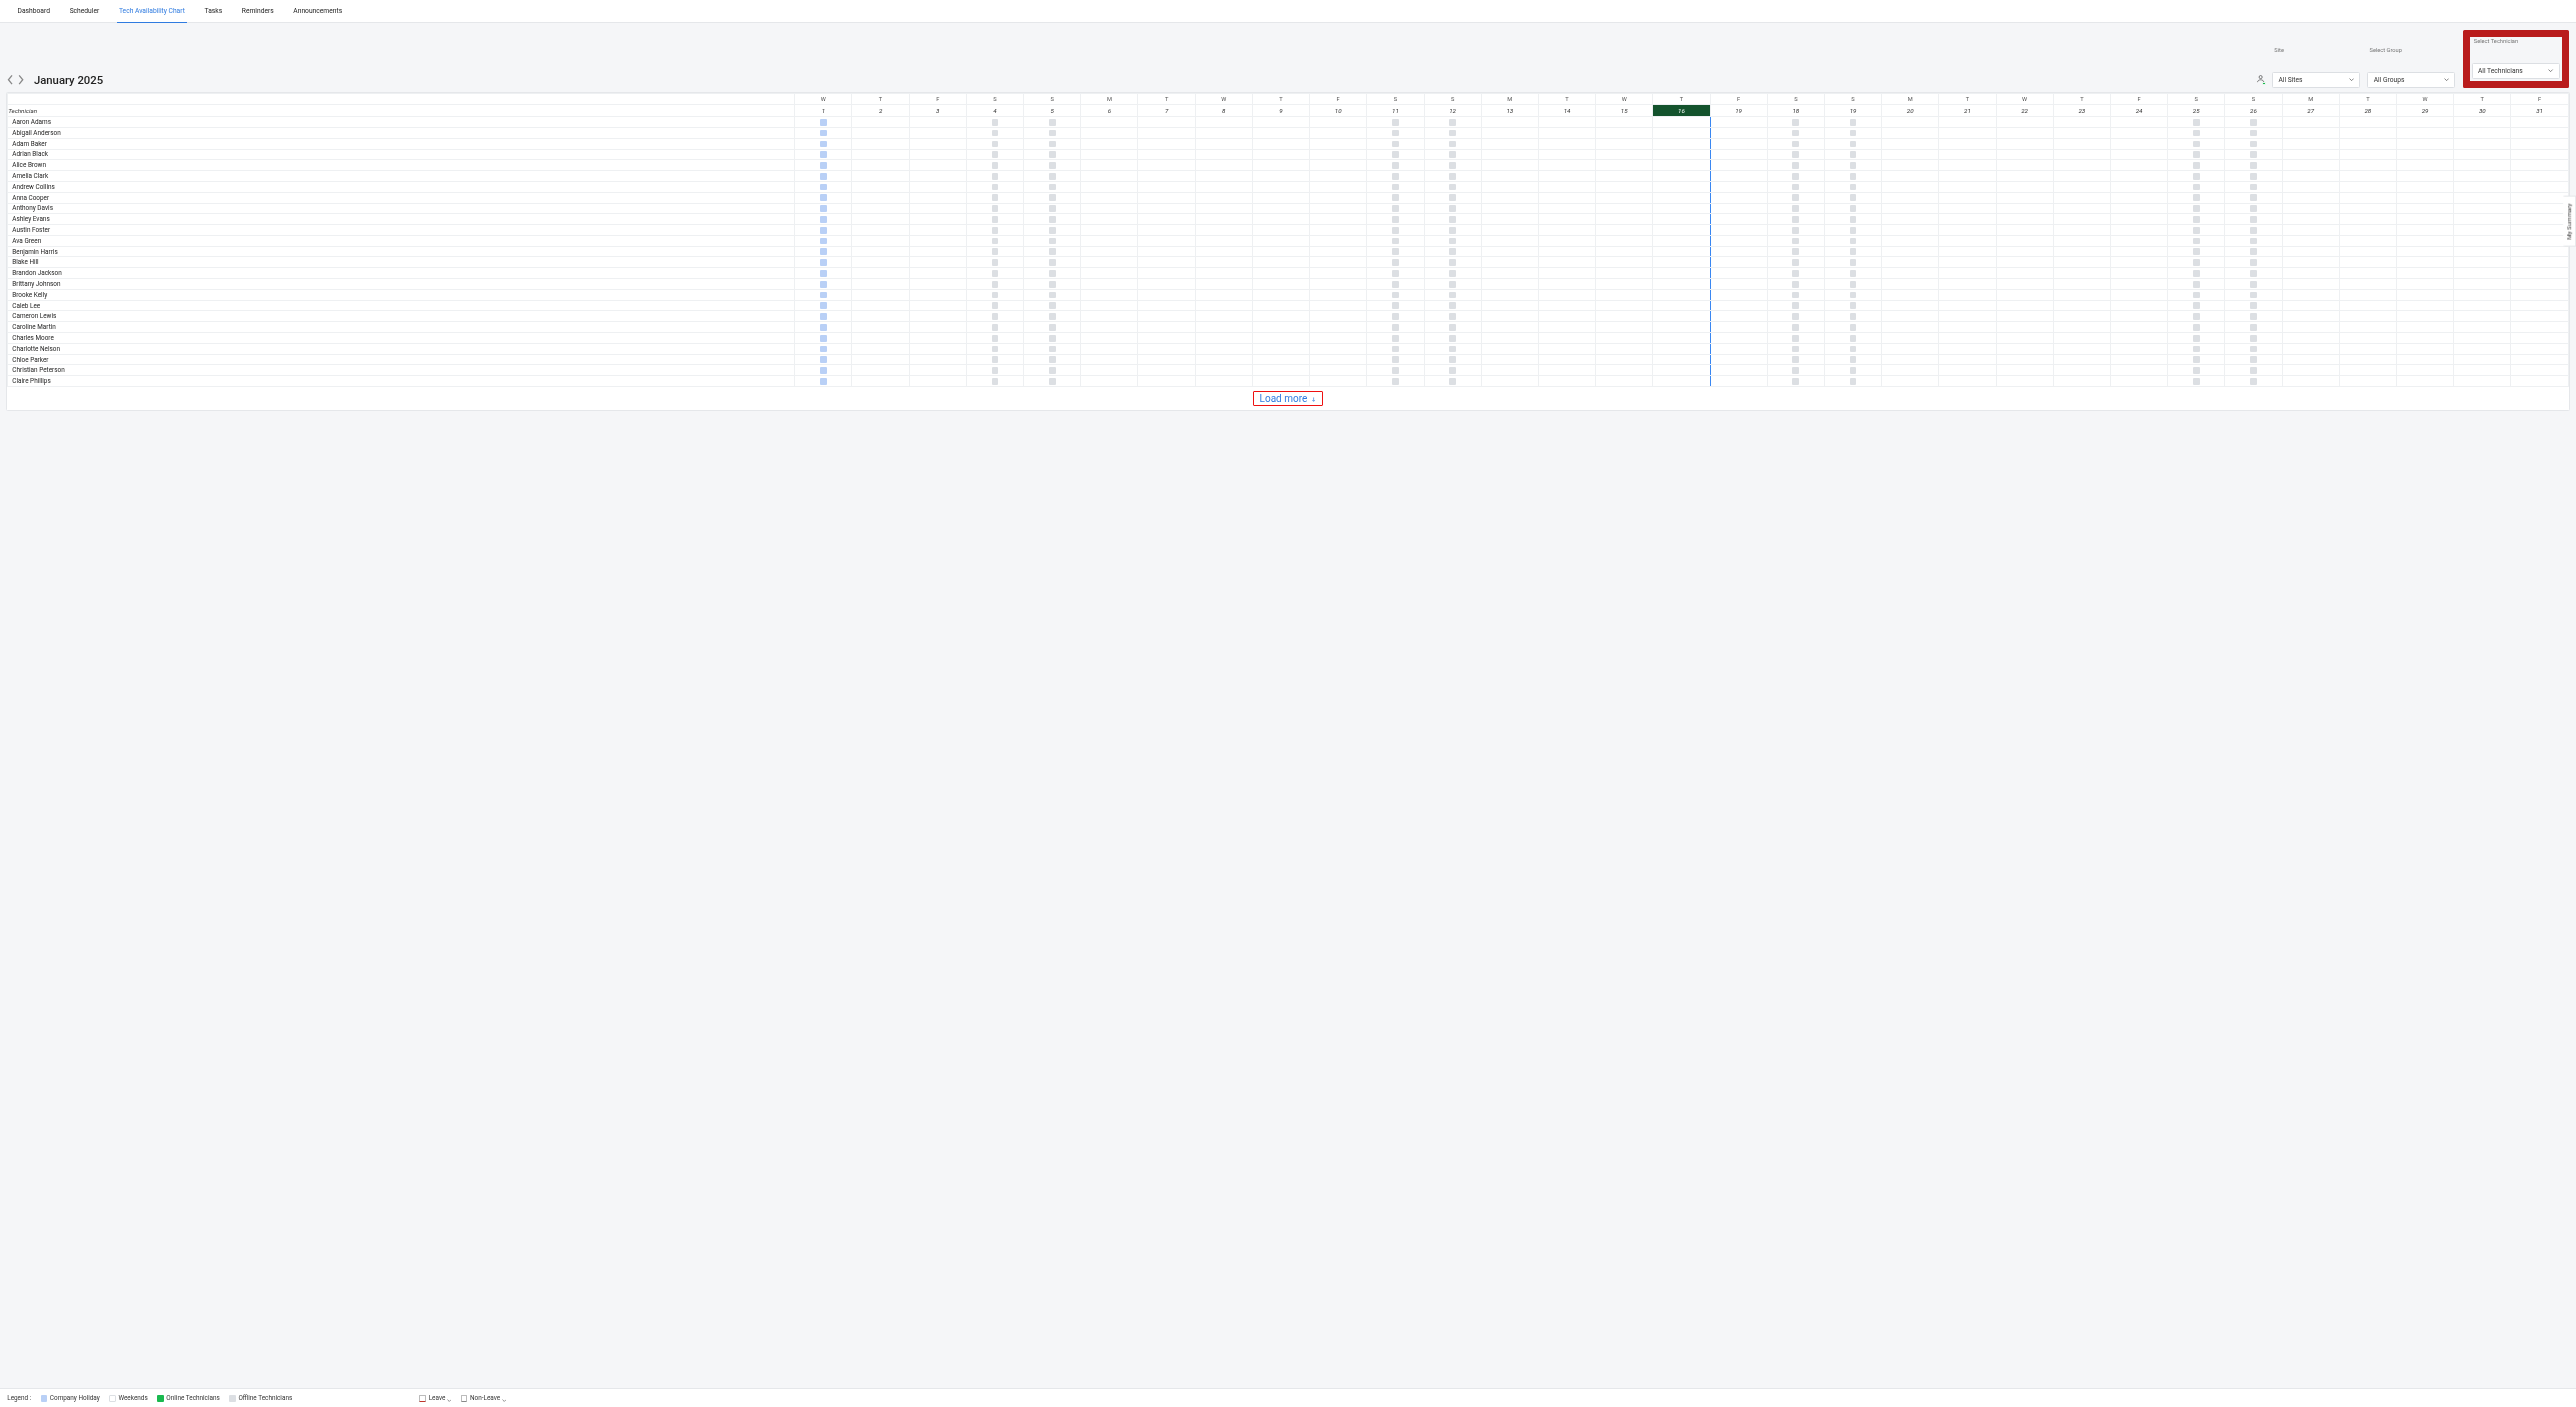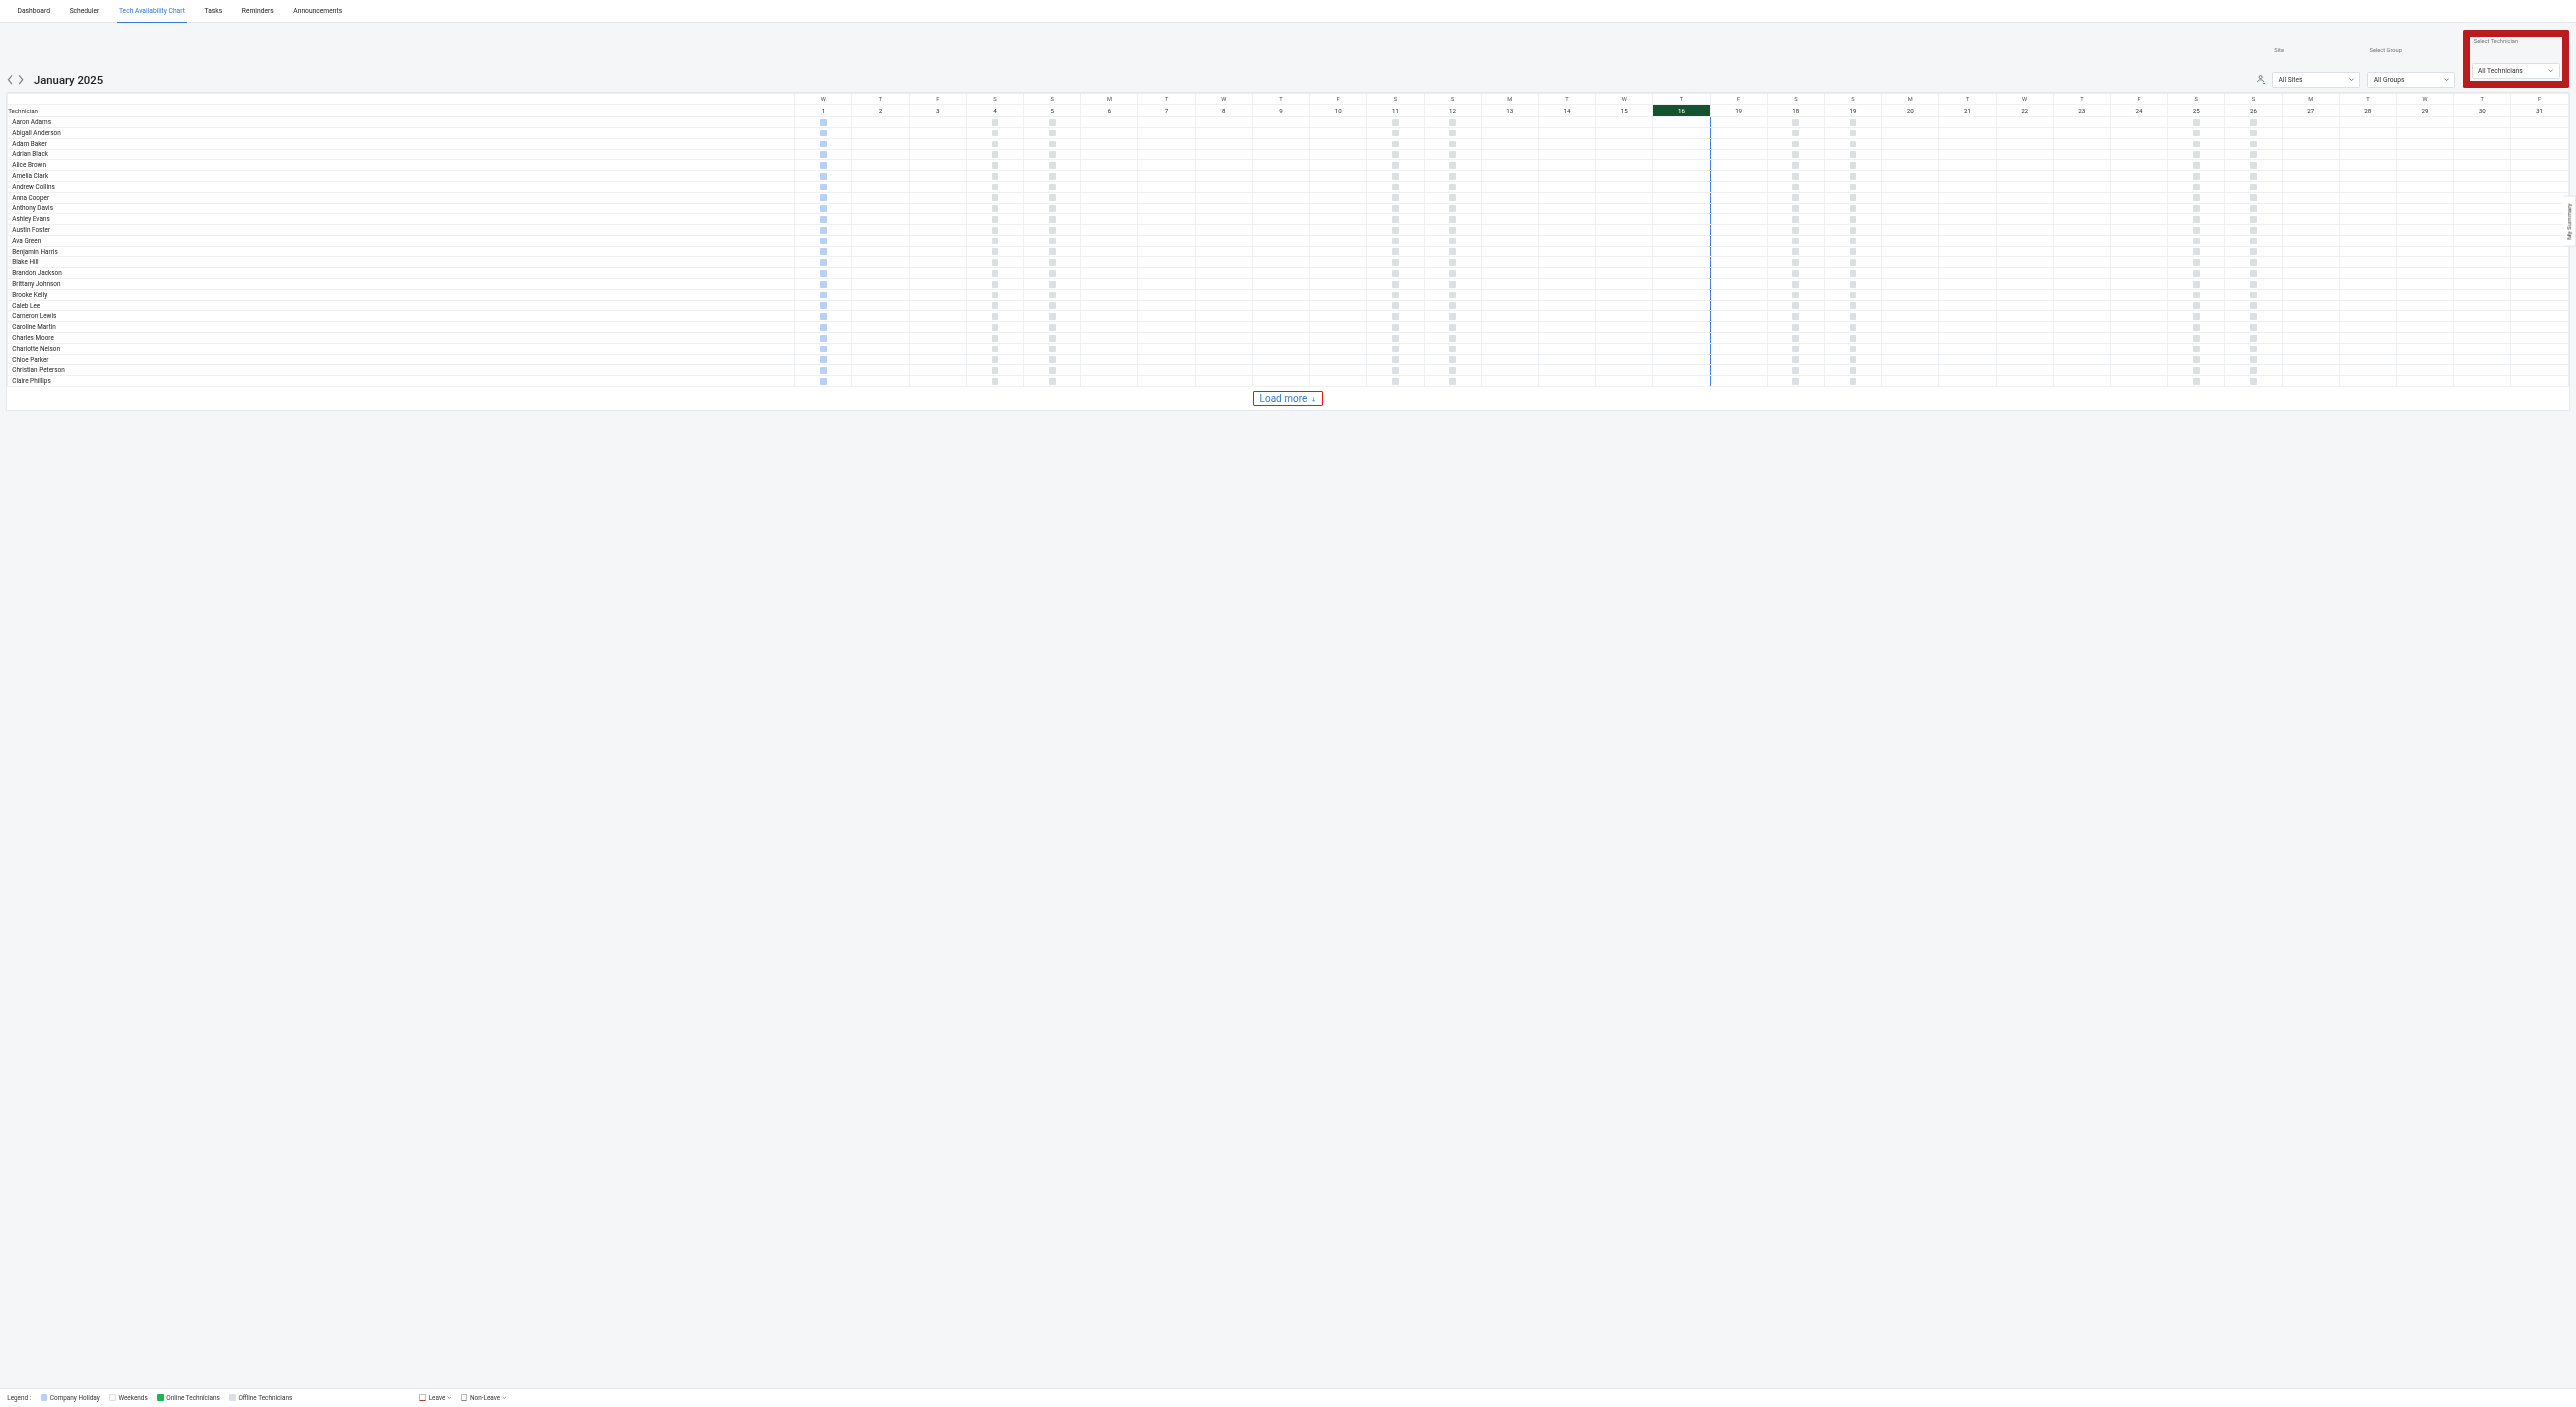--- a/index.html
+++ b/index.html
@@ -22,41 +22,41 @@
 .user-ico { padding-bottom: 2.6px; position: relative; }
 .user-ico svg { width: 9.3px; height: 9.3px; }
 .user-ico .dot { position: absolute; width: 3.6px; height: 3.6px; background: #1ab94f; border-radius: 50%; bottom: 2.6px; right: -1px; border: 0.5px solid #fff; }
 
 .chart-wrap { margin: 0 6.2px; border: 0.5px solid #e5e7ea; border-radius: 1.5px; background: #fff; overflow: hidden; }
 table { border-collapse: collapse; width: 100%; table-layout: fixed; }
 th, td { border: 0.5px solid #eef0f2; text-align: center; font-weight: 400; padding: 0; }
 th.namecol, td.namecol { width: 227px; text-align: left; padding-left: 4.1px; }
 th.daycol, td.daycol { width: 16.5px; }
 thead tr:first-child th { color: #555; font-size: 5.7px; padding: 2.1px 0; }
-thead tr:nth-child(2) th { font-size: 6.2px; padding: 1.5px 0; color: #333; }
+thead tr:nth-child(2) th { font-size: 6.2px; padding: 1.5px 0; color: #333; font-style: italic; }
 thead tr:nth-child(2) th.today { background: #14532d; color: #fff; }
 td { height: 10.8px; }
 td.today { border-left: 0.5px solid #3a87f1; border-right: 0.5px solid #3a87f1; }
 td.namecol { font-size: 6.4px; color: #222; }
 .sw { width: 6.7px; height: 6.7px; display: inline-block; border-radius: 1px; vertical-align: middle; }
 .sw-h { background: #b9d0f6; }
 .sw-w { background: #dcdfe3; }
 .loadmore { text-align: center; padding: 4.1px; }
 .loadmore span { color: #2f7be0; cursor: pointer; font-size: 10px; }
 .loadmore-box { display: inline-block; border: 1px solid #e11; padding: 1px 5.2px; border-radius: 1px; }
 
 .legend { position: fixed; bottom: 0; left: 0; right: 0; background: #fff; border-top: 0.5px solid #e5e7ea; padding: 5.2px 7.2px; display: flex; align-items: center; gap: 9.3px; font-size: 6.4px; color: #333; }
 .legend .swb { width: 6.7px; height: 6.7px; display: inline-block; border-radius: 1px; vertical-align: middle; margin-right: 2.6px; }
 .lg-h { background: #b9d0f6; }
 .lg-w { background: #fff; border: 0.5px solid #dcdfe3; }
 .lg-on { background: #1ab94f; }
 .lg-off { background: #dcdfe3; }
 .lg-leave { background: #fff; border: 0.5px solid #bbb; border-bottom: 1.5px solid #c0362c; height: 6.2px; }
 .lg-nonleave { background: #fff; border: 0.5px solid #bbb; border-bottom: 1.5px solid #888; height: 6.2px; }
-.legend .item { display: flex; align-items: center; }
+.legend .item { display: flex; align-items: flex-end; }
 .chev { margin-left: 1.5px; }
 
 .side-tab { position: fixed; right: 0; top: 196px; background: #fff; border: 0.5px solid #e5e7ea; border-right: none; padding: 6.2px 2.1px; writing-mode: vertical-rl; transform: rotate(180deg); font-size: 6.2px; cursor: pointer; border-radius: 0 1.5px 1.5px 0; }
 </style>
 </head>
 <body>
 
 <div class="tabbar" id="tabbar">
     <div class="tab">Dashboard</div>
     <div class="tab">Scheduler</div>

